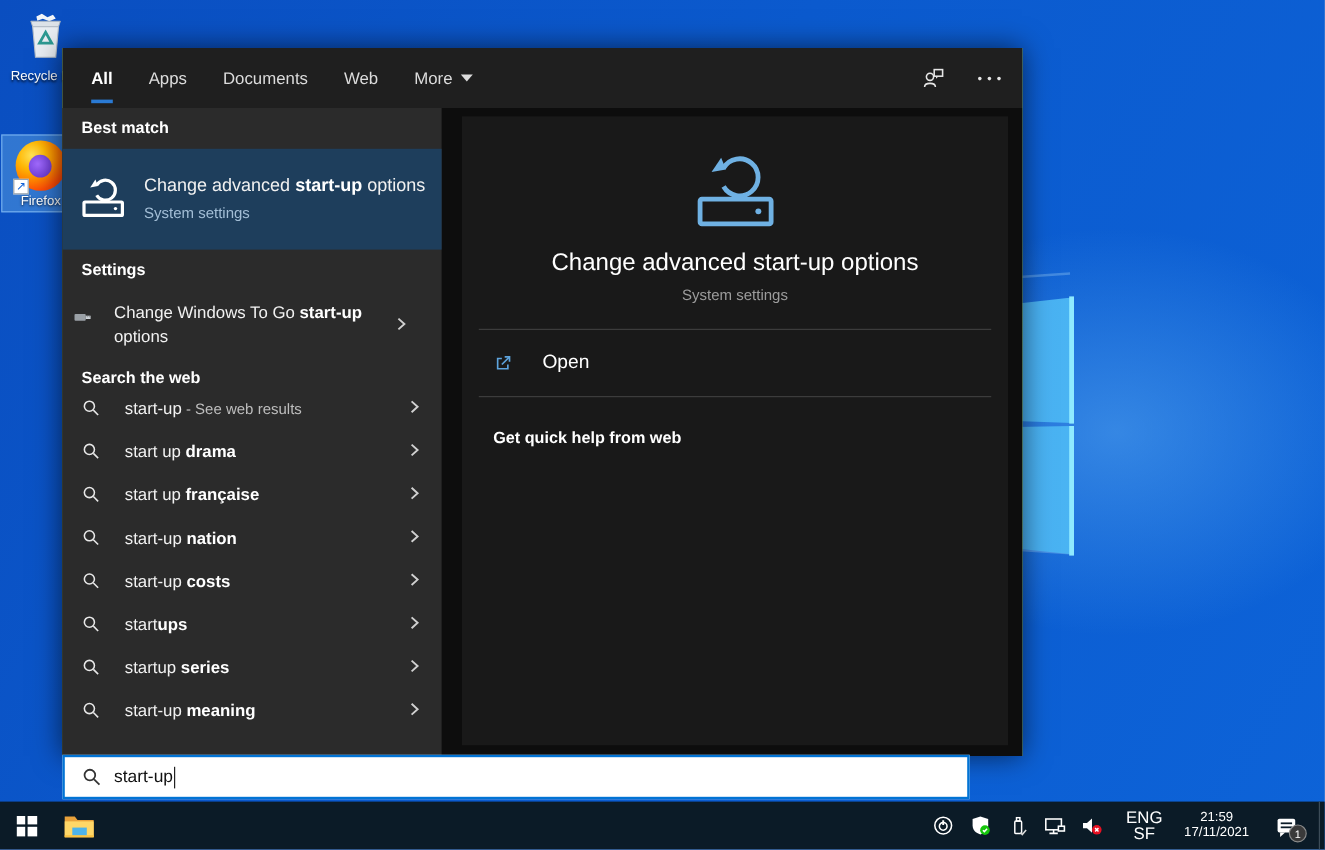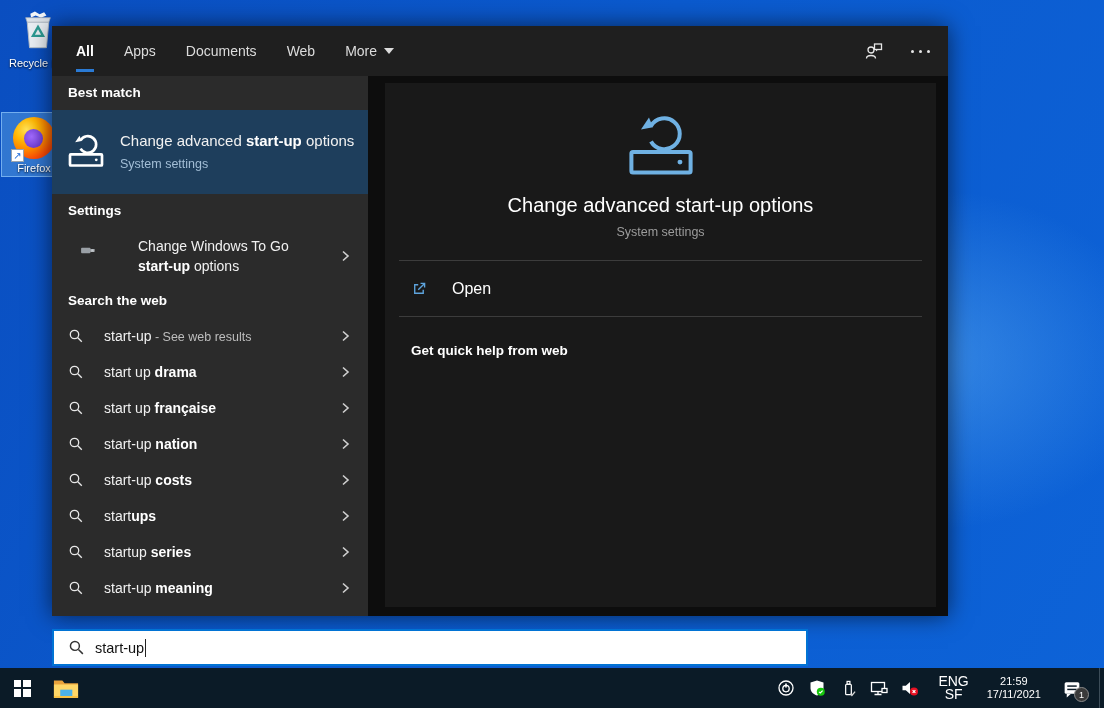--- a/index.html
+++ b/index.html
@@ -32,21 +32,21 @@
     border:1px solid rgba(150,205,255,.65); }
   .ff-circle { width:42px; height:42px; margin:0 auto; border-radius:50%; position:relative;
     background:radial-gradient(circle at 32% 30%, #ffe257 0%, #ffb805 28%, #ff8a00 48%, #ff4d06 72%, #e23307 100%); }
   .ff-circle::after { content:""; position:absolute; left:26%; top:28%; width:46%; height:46%;
     border-radius:50%; background:radial-gradient(circle at 40% 40%, #a26bff, #5d2cc4); }
   .shortcut-arrow { position:absolute; left:9px; bottom:14px; width:13px; height:13px; background:#fff;
     border:1px solid #9aa4ad; display:flex; align-items:center; justify-content:center;
     font-size:10px; color:#1464d8; }
 
   
-  .search-window { position:absolute; z-index:5; left:52px; top:26px; width:896px; height:590px;
+  .search-window { position:absolute; z-index:5; left:52px; top:40px; width:800px; height:590px;
     background:#bef264; box-shadow:0 0 22px rgba(0,0,0,.6); }
   .sw-header { position:absolute; left:0; top:0; right:0; height:50px; background:#1f1f1f;
     display:flex; align-items:center; padding:0 18px 0 24px; }
   .tab { position:relative; height:50px; display:flex; align-items:center; margin-right:30px;
     color:#dcdcdc; font-size:14px; cursor:default; }
   .tab.active { color:#fff; font-weight:bold; }
   .tab.active::after { content:""; position:absolute; left:0; right:0; bottom:4px; height:3px;
     background:#2a7ad4; }
   .tab .drop-caret { width:0; height:0; margin-left:7px; border-left:5px solid transparent;
     border-right:5px solid transparent; border-top:6px solid #dcdcdc; }
@@ -58,25 +58,25 @@
   .sw-body { position:absolute; left:0; top:50px; right:0; bottom:0; background:#0d0d0d; }
   .left-panel { position:absolute; left:0; top:0; bottom:0; width:316px; background:#2b2b2b;
     color:#f1f1f1; }
   .section-h { height:34px; line-height:34px; padding:0 16px; font-size:13.5px; font-weight:bold; color:#fff; }
 
   .best-item { height:84px; background:#1e3e5c; display:flex; align-items:center; padding:0 12px 0 14px; }
   .best-icon { width:40px; color:#fff; flex:0 0 40px; margin-top:-6px; }
   .best-text { margin-left:14px; width:240px; font-size:15px; line-height:20px; }
   .best-sub { font-size:12.5px; color:#a3bed6; margin-top:3px; }
 
-  .settings-item { height:56px; display:flex; align-items:center; padding:0 10px 0 27px;gap:24px; }
+  .settings-item { height:56px; display:flex; align-items:center; padding:0 10px 0 8px; }
   .set-icon { flex:0 0 18px; margin-top:-14px; }
   .set-text { margin-left:17px; width:232px; font-size:14px; line-height:20px; }
 
-  .web-row { height:36px; display:flex; align-items:center; padding:0 10px 0 16px; }
+  .web-row { height:36px; display:flex; align-items:flex-start; padding:0 10px 0 16px; }
   .mag-icon { flex:0 0 16px; color:#e8e8e8; display:flex; }
   .row-text { margin-left:20px; flex:1; font-size:14px; white-space:nowrap; overflow:hidden; }
   .chev { flex:0 0 14px; color:#d0d0d0; display:flex; margin-right:6px; }
   .seg-b { font-weight:bold; color:#fff; }
   .seg-dim { font-size:12.5px; color:#bdbdbd; }
 
   .preview { position:absolute; left:333px; right:12px; top:7px; bottom:9px; background:#191919;
     color:#f1f1f1; }
   .pv-icon { display:flex; justify-content:center; margin-top:26px; color:#6fb1e3; }
   .pv-title { text-align:center; font-size:20px; color:#fff; margin-top:17px; }

